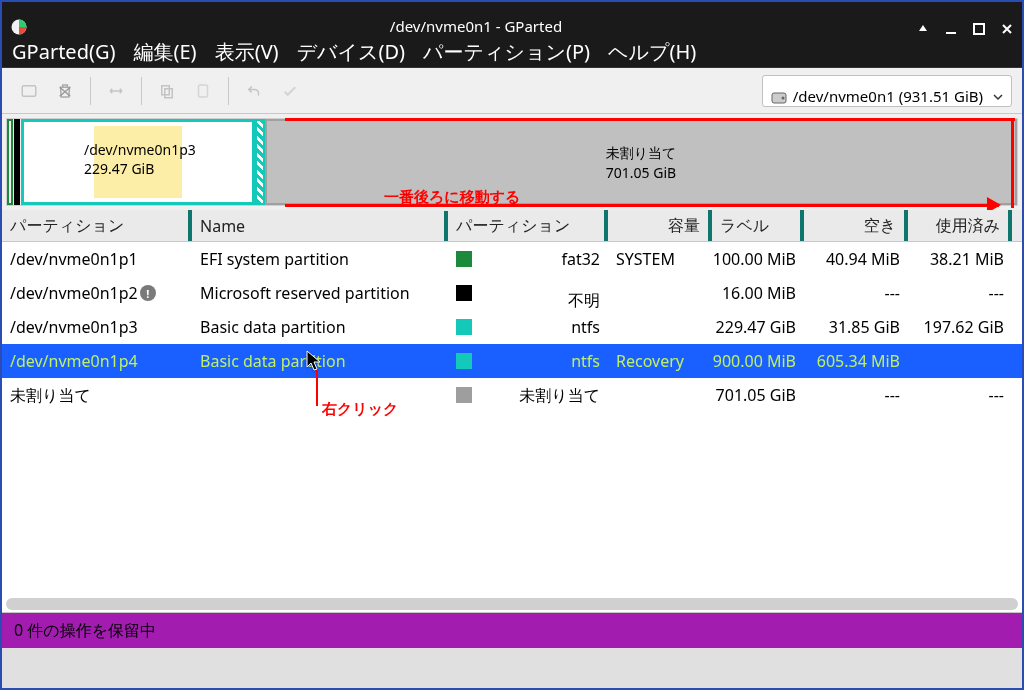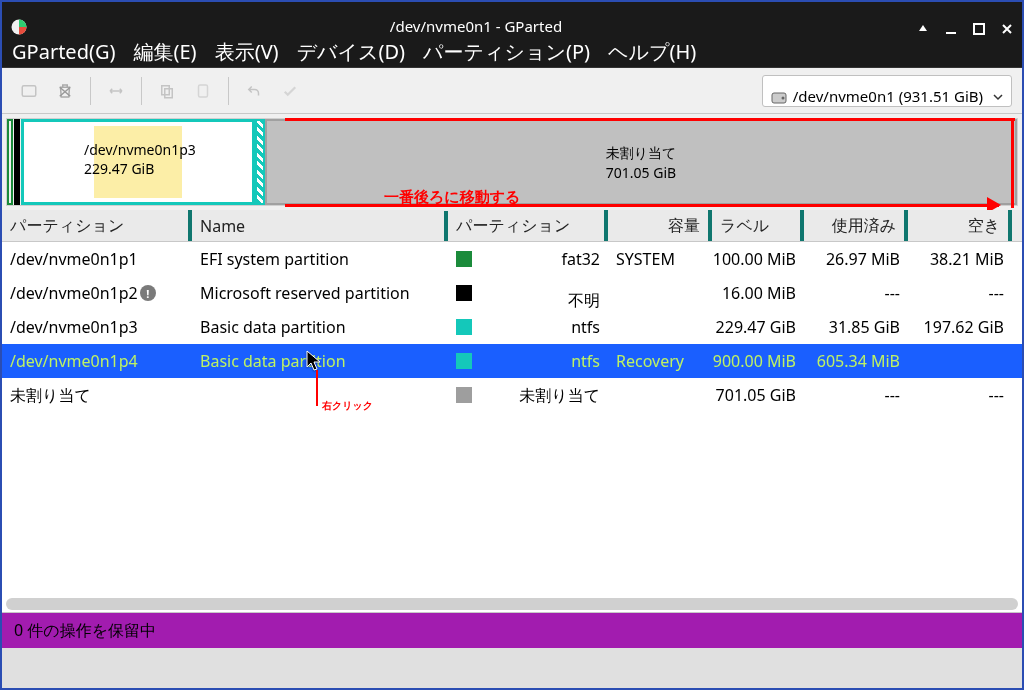--- a/index.html
+++ b/index.html
@@ -176,21 +176,21 @@
   }
   .cursor-anno svg { filter:drop-shadow(0 1px 1px rgba(0,0,0,0.4)); }
   .anno-rclick-line {
     position:absolute;
     width:2px;
     background:red;
   }
   .anno-rclick-text {
     position:absolute;
     color:red; font-weight:bold;
-    font-size:10px;
+    font-size:15px;
   }
   
   .tablearea { height: 402px; background:#fff; position:relative; }
   .hscroll {
     position:absolute; bottom:2px; left:4px; right:4px;
     height:12px; background:#d0d0d0; border-radius:6px;
   }
   .statusbar {
     height:36px;
     background:#a21caf;
@@ -334,43 +334,43 @@
 </div>
 
 <div class="tablearea">
   <div class="ptable">
     <div class="thead">
       <div class="th c-part">パーティション</div>
       <div class="th c-name">Name</div>
       <div class="th c-fs">パーティション</div>
       <div class="th c-size">容量</div>
       <div class="th c-label">ラベル</div>
+      <div class="th c-free">空き</div>
       <div class="th c-used">使用済み</div>
-      <div class="th c-free">空き</div>
     </div>
 
     <div class="trow">
       <div class="td c-part">
             <span>/dev/nvme0n1p1</span>
           </div>
       <div class="td c-name">
             <span>EFI system partition</span>
           </div>
       <div class="td c-fs">
             <span class="fs-swatch sw-fat32"></span>
             <span style="flex:1; text-align:right;">fat32</span>
           </div>
       <div class="td c-label">
             <span>SYSTEM</span>
           </div>
       <div class="td c-size">
             <span>100.00 MiB</span>
           </div>
       <div class="td c-used">
-            <span>26.97 MiB</span>
+            <span>40.94 MiB</span>
           </div>
       <div class="td c-free">
             <span>38.21 MiB</span>
           </div>
     </div>
 
     <div class="trow">
       <div class="td c-part">
             <span>/dev/nvme0n1p2</span>
             <span class="info-icon">!</span>

